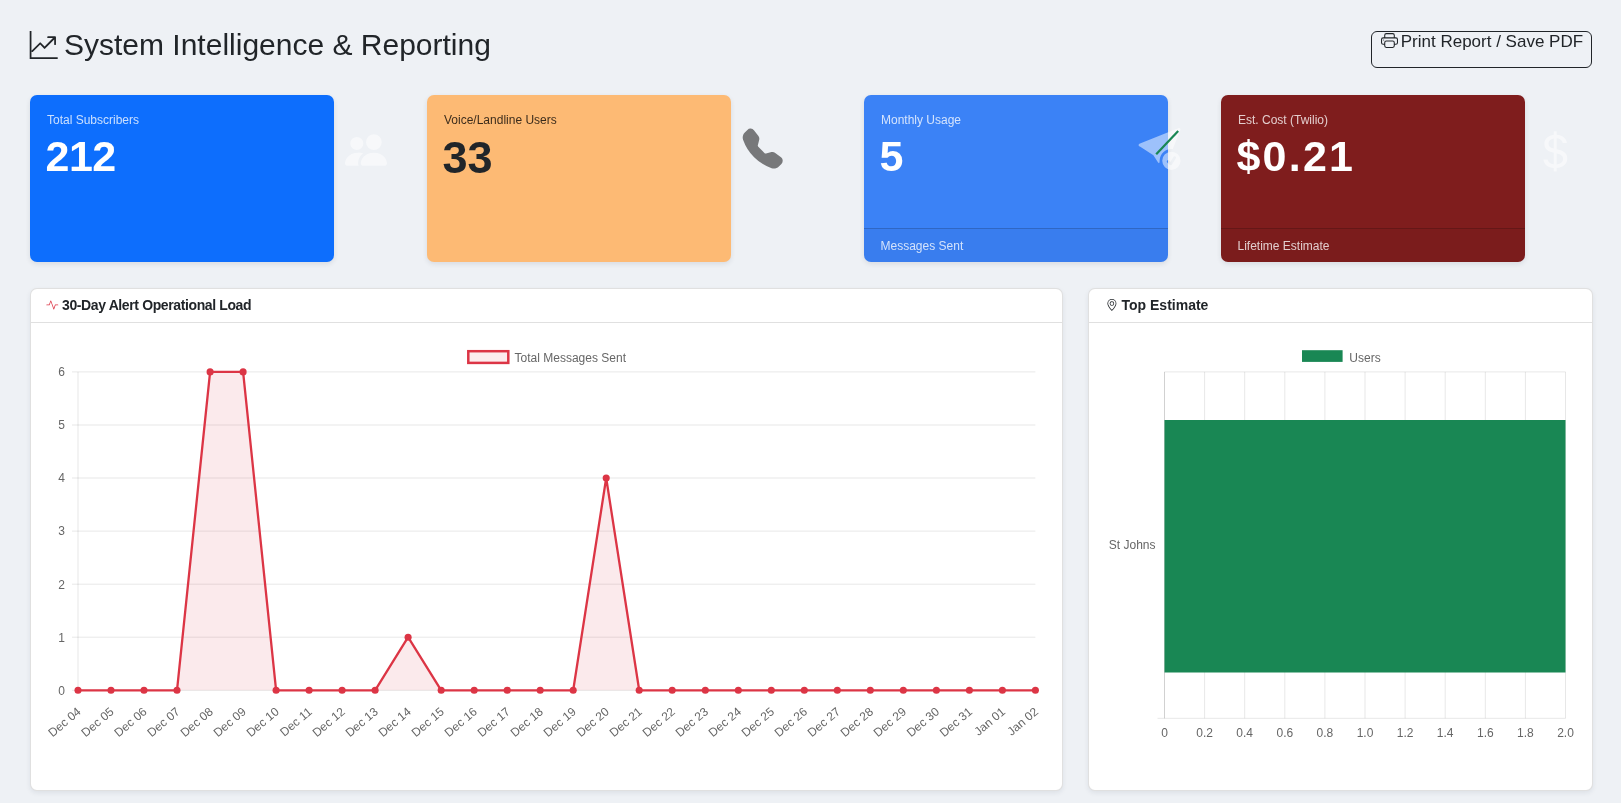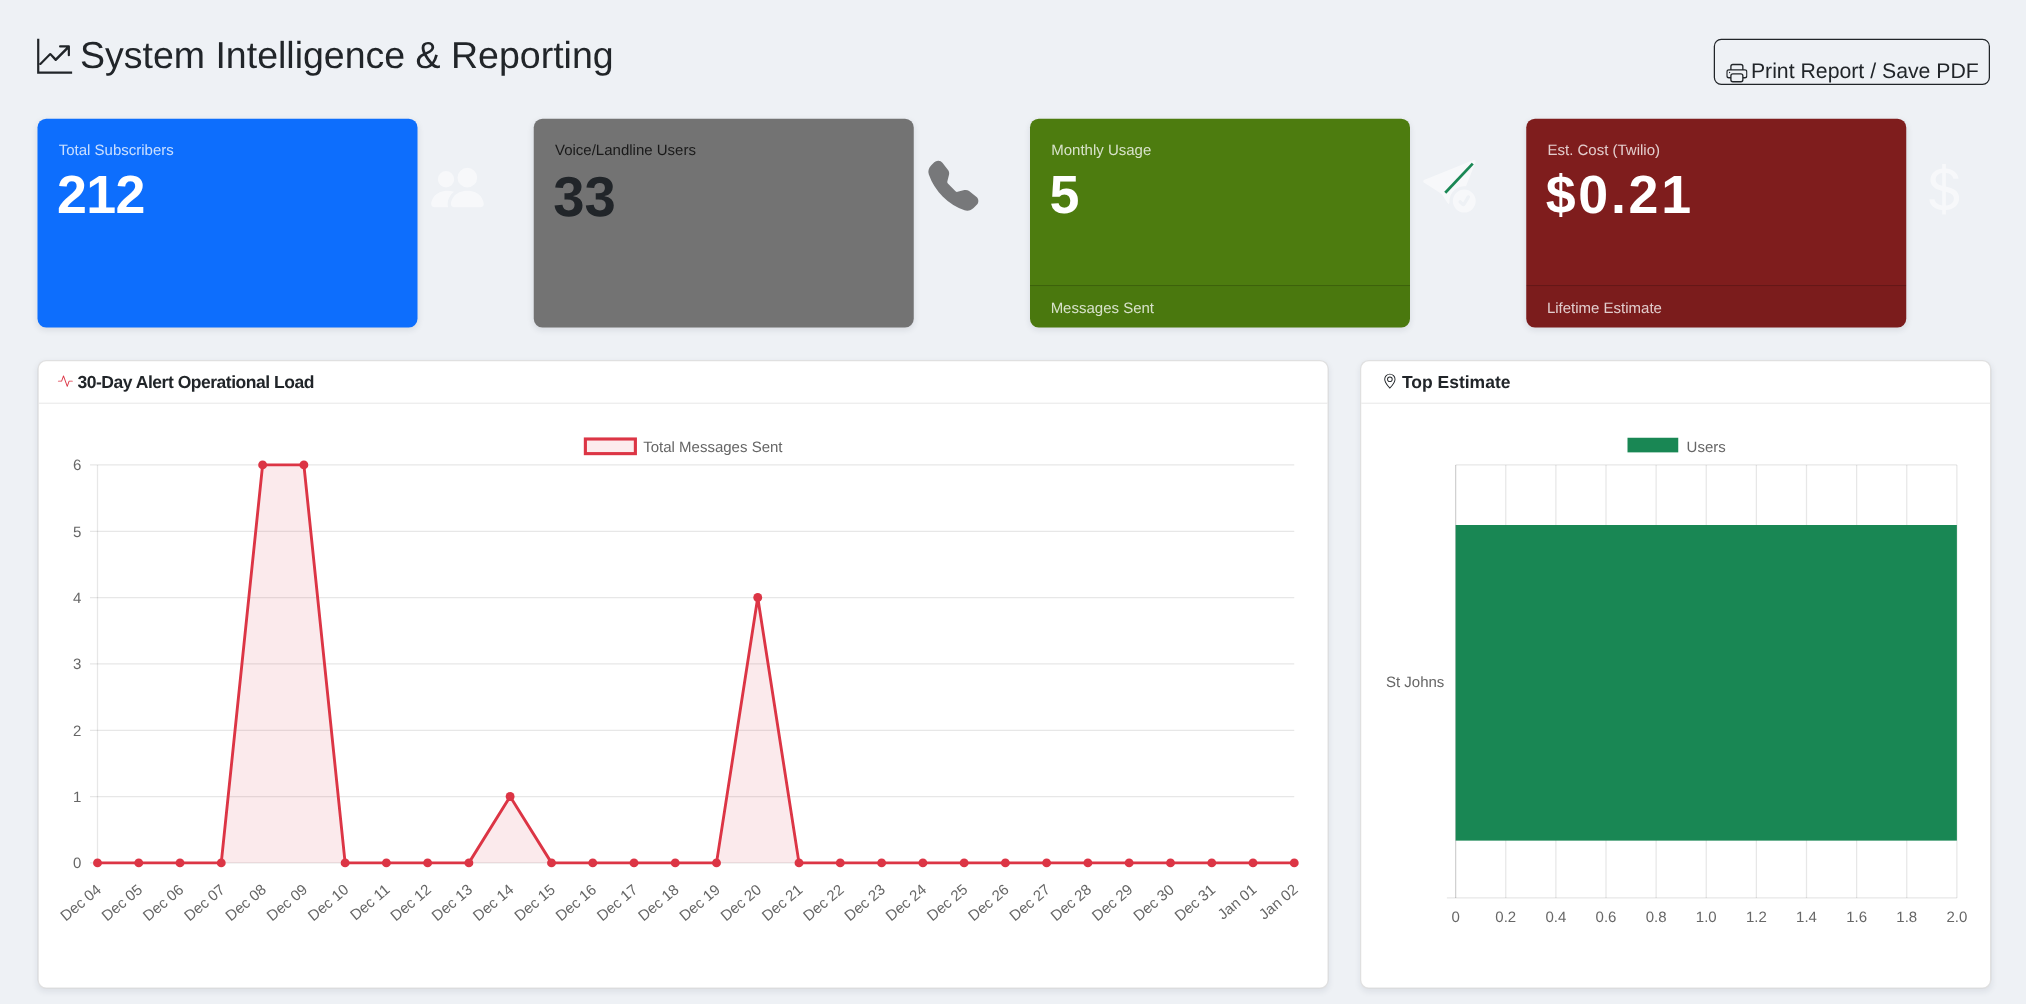--- a/index.html
+++ b/index.html
@@ -1,16 +1,16 @@
 <!DOCTYPE html>
 <html><head><meta charset="utf-8"><style>
 *{margin:0;padding:0;box-sizing:border-box}
 html,body{width:1621px;height:803px;background:#eef1f5;font-family:"Liberation Sans",sans-serif;position:relative;overflow:hidden}
 h1{position:absolute;left:64px;top:29.8px;font-size:30px;font-weight:400;color:#212529;line-height:1}
-.btn{position:absolute;left:1371.4px;top:30.9px;width:221px;height:37px;border:1px solid #212529;border-radius:6px;display:flex;align-items:flex-end;justify-content:center;gap:3px;font-size:17px;color:#212529}
+.btn{position:absolute;left:1371.4px;top:30.9px;width:221px;height:37px;border:1px solid #212529;border-radius:6px;display:flex;align-items:flex-start;justify-content:center;gap:3px;font-size:17px;color:#212529}
 .scard{position:absolute;top:94.5px;width:304px;height:167.5px;border-radius:7px;box-shadow:0 2px 5px rgba(30,40,60,0.1)}
 .slabel{position:absolute;left:17px;top:19.7px;font-size:12px;line-height:1}
 .snum{position:absolute;left:15.5px;top:40.5px;font-weight:700;line-height:1}
 .sfoot{position:absolute;left:0;top:133.2px;width:100%;height:34.30000000000001px;background:rgba(0,0,0,0.03);border-radius:0 0 7px 7px}
 .sfoot span{position:absolute;left:16.5px;top:11.3px;font-size:12px;line-height:1}
 .ccard{position:absolute;top:288px;height:502.5px;background:#fff;border:1px solid rgba(0,0,0,0.12);border-radius:7px;box-shadow:0 2px 5px rgba(30,40,60,0.08)}
 .chead{position:absolute;left:0;top:0;width:100%;height:33.7px;border-bottom:1px solid rgba(0,0,0,0.12);border-radius:7px 7px 0 0}
 .ctitle{position:absolute;font-size:14px;font-weight:700;color:#212529;line-height:1}
 </style></head>
 <body>
@@ -19,25 +19,25 @@
     <svg width="17" height="17" viewBox="0 0 16 16" fill="#212529">
       <path d="M2.5 8a.5.5 0 1 0 0-1 .5.5 0 0 0 0 1"></path>
       <path d="M5 1a2 2 0 0 0-2 2v2H2a2 2 0 0 0-2 2v3a2 2 0 0 0 2 2h1v1a2 2 0 0 0 2 2h6a2 2 0 0 0 2-2v-1h1a2 2 0 0 0 2-2V7a2 2 0 0 0-2-2h-1V3a2 2 0 0 0-2-2zM4 3a1 1 0 0 1 1-1h6a1 1 0 0 1 1 1v2H4zm1 5a2 2 0 0 0-2 2v1H2a1 1 0 0 1-1-1V7a1 1 0 0 1 1-1h12a1 1 0 0 1 1 1v3a1 1 0 0 1-1 1h-1v-1a2 2 0 0 0-2-2zm7 2v3a1 1 0 0 1-1 1H5a1 1 0 0 1-1-1v-3a1 1 0 0 1 1-1h6a1 1 0 0 1 1 1"></path>
     </svg>
     <span>Print Report / Save PDF</span>
   </div>
 <div class="scard" style="left:30px;background:#0d6efd">
   <div class="slabel" style="color:rgba(255,255,255,0.78)">Total Subscribers</div>
   <div class="snum" style="color:#fff;letter-spacing:-0.5px;font-size:43px">212</div>
 </div>
-<div class="scard" style="left:427px;background:#737373">
+<div class="scard" style="left:427px;background:#fdba74">
   <div class="slabel" style="color:rgba(0,0,0,0.78)">Voice/Landline Users</div>
   <div class="snum" style="color:#212529;letter-spacing:0px;font-size:45px">33</div>
 </div>
-<div class="scard" style="left:824px;background:#4d7c0f">
+<div class="scard" style="left:864px;background:#3b82f6">
   <div class="slabel" style="color:rgba(255,255,255,0.78)">Monthly Usage</div>
   <div class="snum" style="color:#fff;letter-spacing:-0.5px;font-size:43px">5</div>
   <div class="sfoot" style="border-top:1px solid rgba(0,0,0,0.18)">
     <span style="color:rgba(255,255,255,0.78)">Messages Sent</span>
   </div>
 </div>
 <div class="scard" style="left:1221px;background:#7f1d1d">
   <div class="slabel" style="color:rgba(255,255,255,0.78)">Est. Cost (Twilio)</div>
   <div class="snum" style="color:#fff;letter-spacing:2.2px;font-size:43px">$0.21</div>
   <div class="sfoot" style="border-top:1px solid rgba(0,0,0,0.18)">

